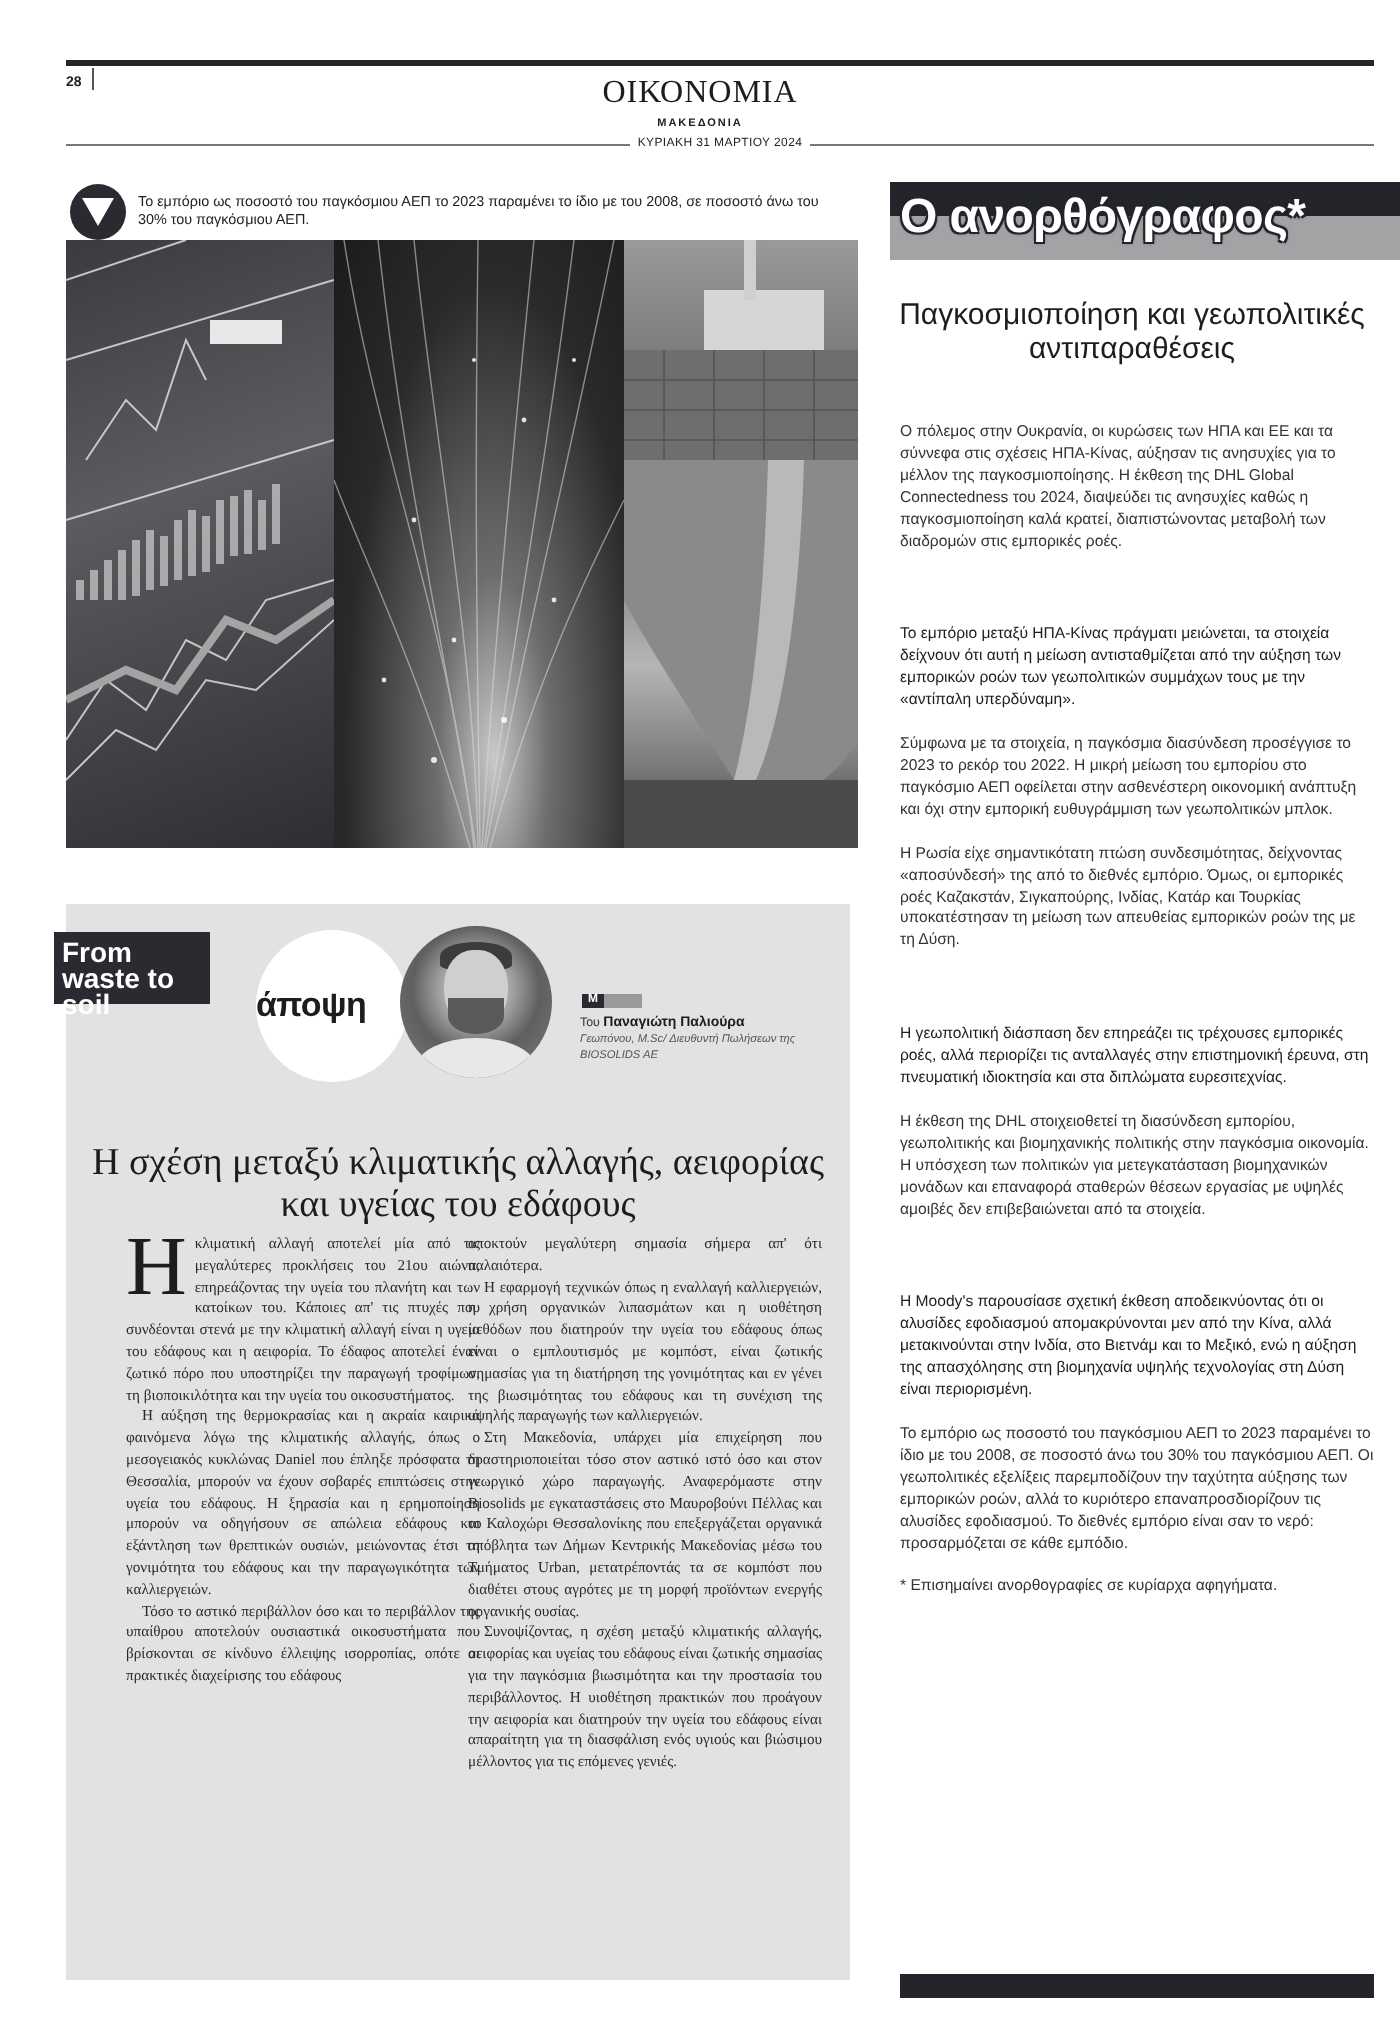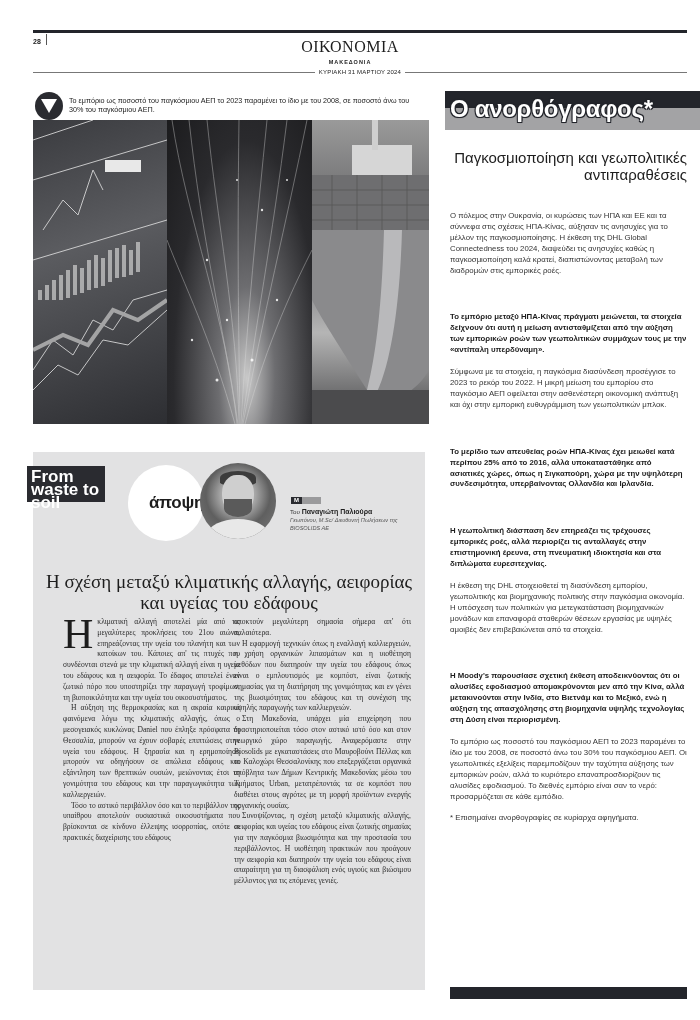--- a/index.html
+++ b/index.html
@@ -23,22 +23,22 @@
   .caption-icon svg { display: block; }
   .caption-text { position: absolute; left: 36px; top: 4px; width: 355px; font-size: 7.2px; line-height: 9px; color: #222; }
   .photo-strip { position: absolute; left: 33px; top: 120px; width: 396px; height: 304px; display: flex; }
   .photo { height: 100%; position: relative; overflow: hidden; }
   .photo-chart { width: 134px; background: linear-gradient(160deg, #3a3b3f 0%, #5b5c60 40%, #2d2e32 100%); }
   .photo-fiber { width: 145px; background: radial-gradient(ellipse at 55% 85%, #c9c9c9 0%, #6d6d70 25%, #2a2a2d 65%, #1b1b1d 100%); }
   .photo-ship { width: 117px; background: linear-gradient(180deg, #9a9a9a 0%, #6a6a6c 30%, #8c8c8e 55%, #b5b5b5 70%, #4a4a4c 100%); }
 
   
   .opinion-box { position: absolute; left: 33px; top: 452px; width: 392px; height: 538px; background: #e2e2e3; }
-  .tag-label { position: absolute; left: 27px; top: 466px; width: 78px; height: 36px; background: #2a2b30; color: #fff; font-weight: bold; font-size: 17px; line-height: 13px; padding: 4px 4px; }
-  .apopsi-circle { position: absolute; left: 128px; top: 465px; width: 76px; height: 76px; border-radius: 50%; background: #ffffff; display: flex; align-items: center; justify-content: flex-end; }
+  .tag-label { position: absolute; left: 27px; top: 466px; width: 78px; height: 36px; background: #2a2b30; color: #fff; font-weight: bold; font-size: 14px; line-height: 13px; padding: 4px 4px; }
+  .apopsi-circle { position: absolute; left: 128px; top: 465px; width: 76px; height: 76px; border-radius: 50%; background: #ffffff; display: flex; align-items: center; justify-content: flex-start; }
   .apopsi-text { font-weight: bold; font-size: 17px; color: #1d1d1d; letter-spacing: -0.3px; }
   .author-photo { position: absolute; left: 200px; top: 463px; width: 76px; height: 76px; border-radius: 50%; background: radial-gradient(circle at 50% 42%, #d8d8d8 0%, #a5a5a5 30%, #5f5f5f 55%, #7e7e7e 100%); overflow: hidden; }
   .author-photo .face { position: absolute; left: 22px; top: 12px; width: 32px; height: 40px; border-radius: 45% 45% 50% 50%; background: #cfcfcf; }
   .author-photo .hair { position: absolute; left: 20px; top: 8px; width: 36px; height: 14px; border-radius: 50% 50% 20% 20%; background: #3c3c3c; }
   .author-photo .beard { position: absolute; left: 24px; top: 36px; width: 28px; height: 18px; border-radius: 0 0 50% 50%; background: #5a5a5a; }
   .author-photo .body { position: absolute; left: 8px; top: 56px; width: 60px; height: 30px; border-radius: 50% 50% 0 0; background: #e8e8e8; }
   .m-logo { position: absolute; left: 291px; top: 497px; width: 30px; height: 7px; display: flex; }
   .m-logo .m-dark { width: 11px; height: 7px; background: #2a2b30; color: #fff; font-size: 6px; font-weight: bold; text-align: center; line-height: 7px; }
   .m-logo .m-grey { flex: 1; background: #9a9a9c; }
   .byline { position: absolute; left: 290px; top: 508px; width: 135px; font-size: 6.2px; line-height: 7.5px; color: #333; }
@@ -51,24 +51,24 @@
   .body-col.c2 { left: 234px; }
   .body-col p { text-indent: 8px; }
   .body-col p.first { text-indent: 0; }
   .dropcap { float: left; font-family: "Liberation Serif", serif; font-size: 42px; line-height: 32px; margin: 1px 4px 0 0; color: #1d1d1d; }
 
   
   .banner { position: absolute; left: 445px; top: 91px; width: 280px; height: 39px; }
   .banner-top { position: absolute; left: 0; top: 0; width: 100%; height: 17px; background: #23252b; }
   .banner-bottom { position: absolute; left: 0; top: 17px; width: 100%; height: 22px; background: #a3a3a5; }
   .banner-text { position: absolute; left: 5px; top: 3px; font-size: 24px; font-weight: bold; color: #ffffff; letter-spacing: -0.3px; line-height: 30px; text-shadow: 0 0 2px #23252b, 1px 1px 0 #23252b, -1px -1px 0 #23252b, 1px -1px 0 #23252b, -1px 1px 0 #23252b; }
-  .right-title { position: absolute; left: 445px; top: 149px; width: 242px; text-align: right; font-size: 15px; line-height: 17px; color: #1d1d1d; }
+  .right-title { position: absolute; left: 445px; top: 149px; width: 242px; text-align: center; font-size: 15px; line-height: 17px; color: #1d1d1d; }
   .right-body { position: absolute; left: 450px; top: 211px; width: 237px; font-size: 7.8px; line-height: 10.9px; color: #333; }
   .right-body p { margin-bottom: 11px; }
-  .right-body p.bold { font-weight: bold; color: #1d1d1d; margin-top: 36px; }
+  .right-body p.bold { font-weight: normal; color: #1d1d1d; margin-top: 36px; }
   .right-body p.note { }
   .bottom-bar { position: absolute; left: 450px; top: 987px; width: 237px; height: 12px; background: #23252b; }
 </style>
 </head>
 <body>
 
 <div class="top-rule"></div>
 <div class="page-num">28</div>
 <div class="page-num-sep"></div>
 <div class="masthead">
@@ -205,20 +205,20 @@
 <div class="banner">
   <div class="banner-top"></div>
   <div class="banner-bottom"></div>
   <div class="banner-text">Ο ανορθόγραφος*</div>
 </div>
 <div class="right-title">Παγκοσμιοποίηση και γεωπολιτικές αντιπαραθέσεις</div>
 <div class="right-body">
   <p>Ο πόλεμος στην Ουκρανία, οι κυρώσεις των ΗΠΑ και ΕΕ και τα σύννεφα στις σχέσεις ΗΠΑ-Κίνας, αύξησαν τις ανησυχίες για το μέλλον της παγκοσμιοποίησης. Η έκθεση της DHL Global Connectedness του 2024, διαψεύδει τις ανησυχίες καθώς η παγκοσμιοποίηση καλά κρατεί, διαπιστώνοντας μεταβολή των διαδρομών στις εμπορικές ροές.</p>
   <p class="bold">Το εμπόριο μεταξύ ΗΠΑ-Κίνας πράγματι μειώνεται, τα στοιχεία δείχνουν ότι αυτή η μείωση αντισταθμίζεται από την αύξηση των εμπορικών ροών των γεωπολιτικών συμμάχων τους με την «αντίπαλη υπερδύναμη».</p>
   <p>Σύμφωνα με τα στοιχεία, η παγκόσμια διασύνδεση προσέγγισε το 2023 το ρεκόρ του 2022. Η μικρή μείωση του εμπορίου στο παγκόσμιο ΑΕΠ οφείλεται στην ασθενέστερη οικονομική ανάπτυξη και όχι στην εμπορική ευθυγράμμιση των γεωπολιτικών μπλοκ.</p>
-  <p class="bold">Το μερίδιο των απευθείας ροών ΗΠΑ-Κίνας έχει μειωθεί κατά περίπου 25% από το 2016, αλλά υποκαταστάθηκε από ασιατικές χώρες, όπως η Σιγκαπούρη, χώρα με την υψηλότερη συνδεσιμότητα, υπερβαίνοντας Ολλανδία και Ιρλανδία.</p>
+  <p>Η Ρωσία είχε σημαντικότατη πτώση συνδεσιμότητας, δείχνοντας «αποσύνδεσή» της από το διεθνές εμπόριο. Όμως, οι εμπορικές ροές Καζακστάν, Σιγκαπούρης, Ινδίας, Κατάρ και Τουρκίας υποκατέστησαν τη μείωση των απευθείας εμπορικών ροών της με τη Δύση.</p>
   <p class="bold">Η γεωπολιτική διάσπαση δεν επηρεάζει τις τρέχουσες εμπορικές ροές, αλλά περιορίζει τις ανταλλαγές στην επιστημονική έρευνα, στη πνευματική ιδιοκτησία και στα διπλώματα ευρεσιτεχνίας.</p>
   <p>Η έκθεση της DHL στοιχειοθετεί τη διασύνδεση εμπορίου, γεωπολιτικής και βιομηχανικής πολιτικής στην παγκόσμια οικονομία. Η υπόσχεση των πολιτικών για μετεγκατάσταση βιομηχανικών μονάδων και επαναφορά σταθερών θέσεων εργασίας με υψηλές αμοιβές δεν επιβεβαιώνεται από τα στοιχεία.</p>
   <p class="bold">Η Moody's παρουσίασε σχετική έκθεση αποδεικνύοντας ότι οι αλυσίδες εφοδιασμού απομακρύνονται μεν από την Κίνα, αλλά μετακινούνται στην Ινδία, στο Βιετνάμ και το Μεξικό, ενώ η αύξηση της απασχόλησης στη βιομηχανία υψηλής τεχνολογίας στη Δύση είναι περιορισμένη.</p>
   <p>Το εμπόριο ως ποσοστό του παγκόσμιου ΑΕΠ το 2023 παραμένει το ίδιο με του 2008, σε ποσοστό άνω του 30% του παγκόσμιου ΑΕΠ. Οι γεωπολιτικές εξελίξεις παρεμποδίζουν την ταχύτητα αύξησης των εμπορικών ροών, αλλά το κυριότερο επαναπροσδιορίζουν τις αλυσίδες εφοδιασμού. Το διεθνές εμπόριο είναι σαν το νερό: προσαρμόζεται σε κάθε εμπόδιο.</p>
   <p class="note">* Επισημαίνει ανορθογραφίες σε κυρίαρχα αφηγήματα.</p>
 </div>
 <div class="bottom-bar"></div>
 
 </body></html>

